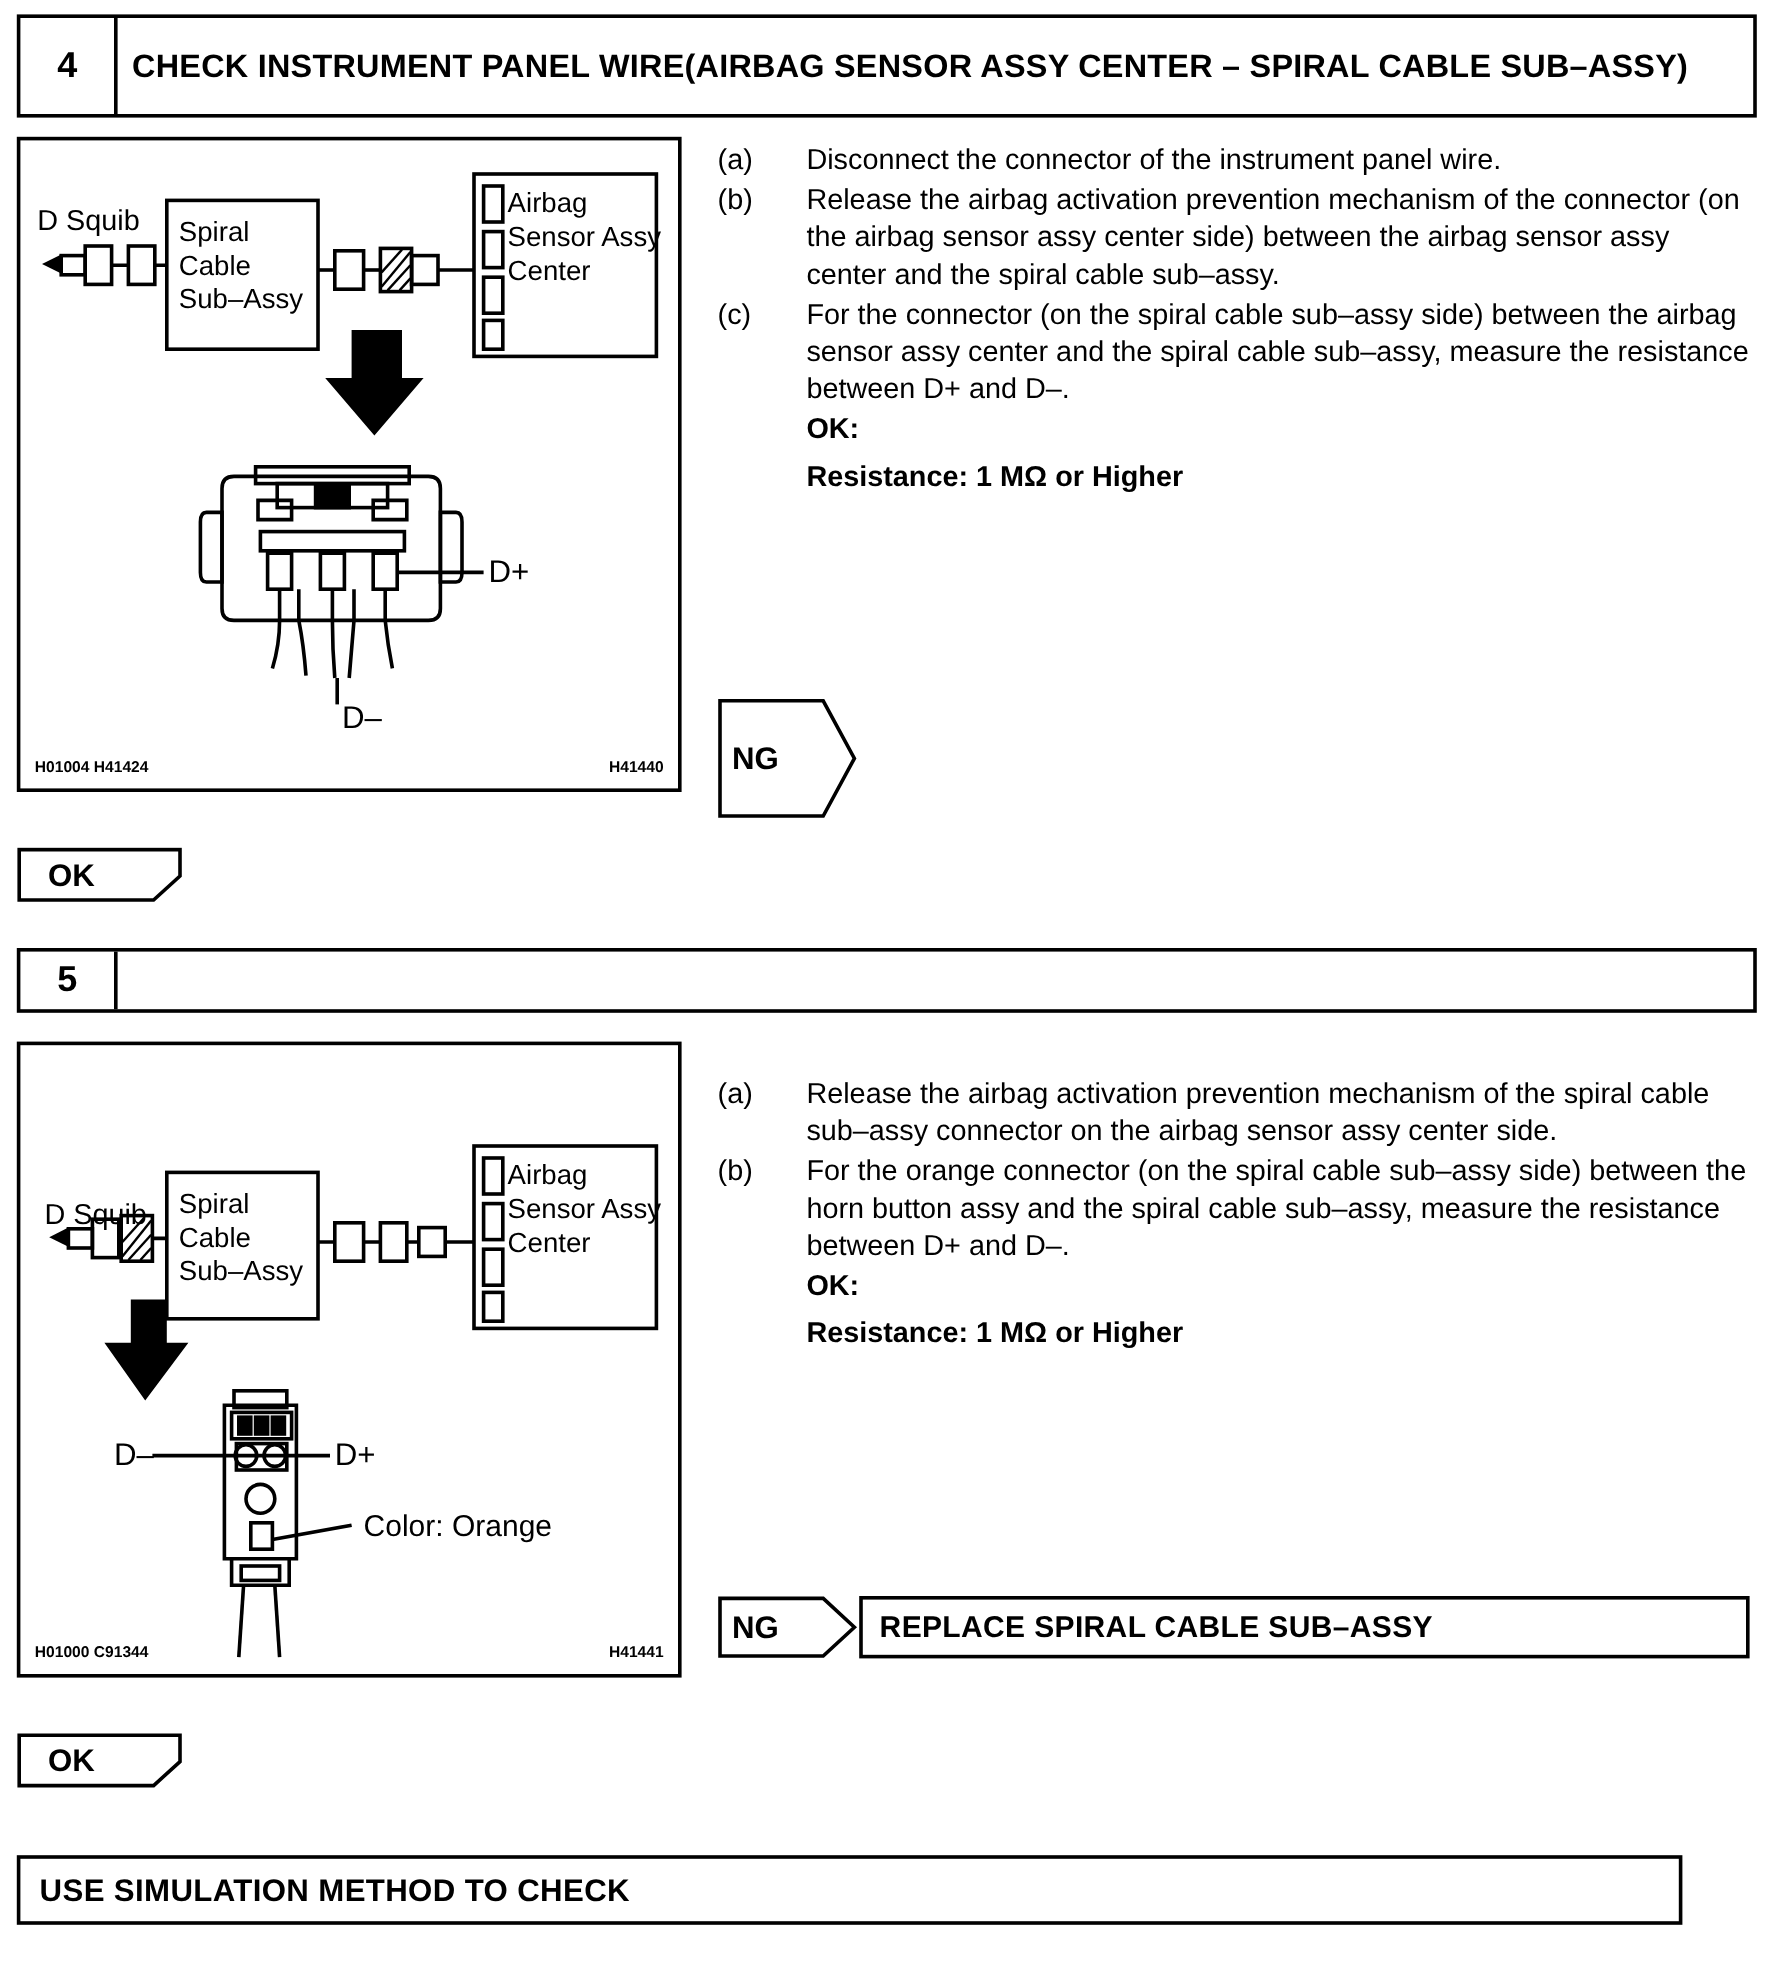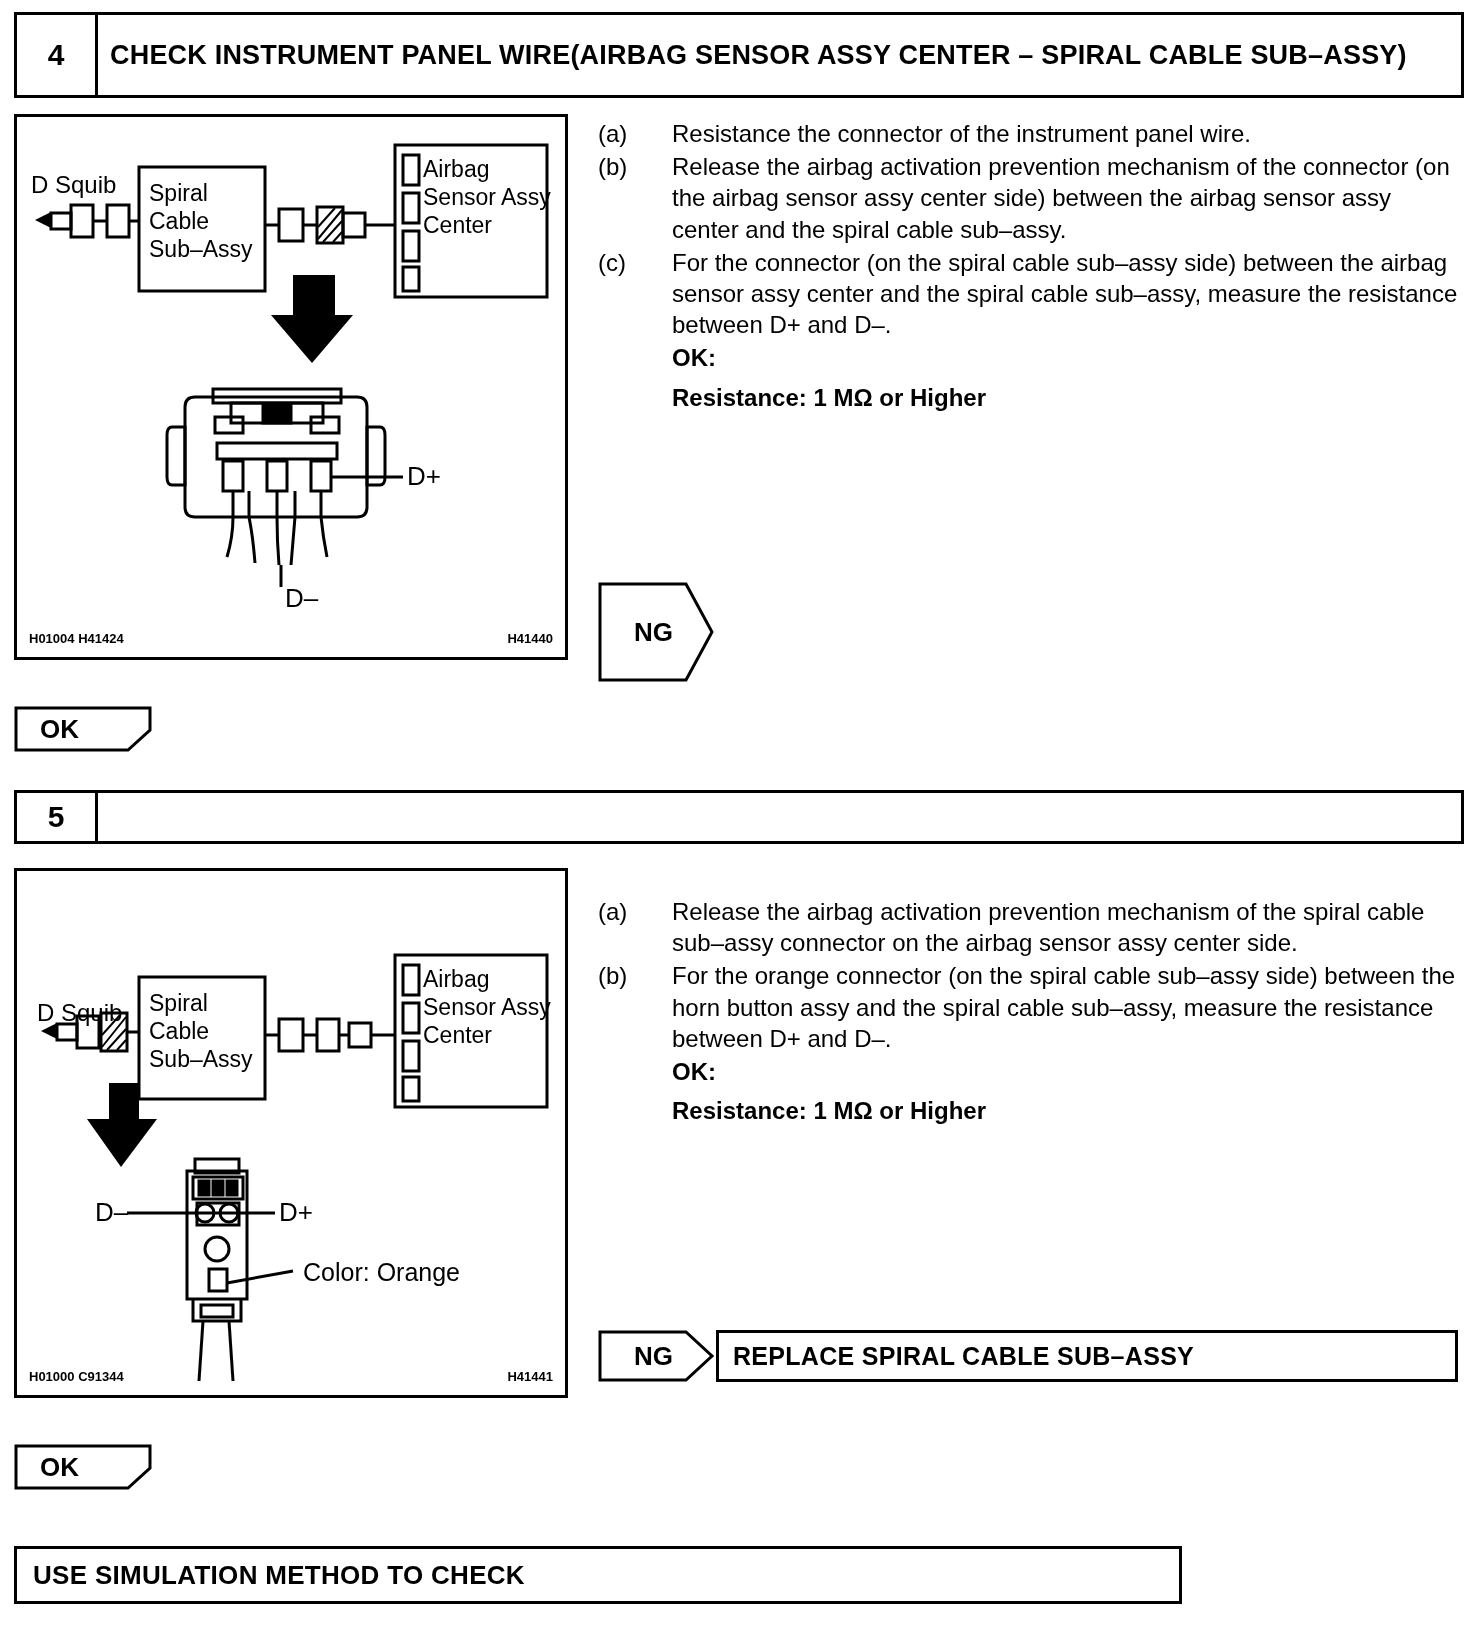--- a/index.html
+++ b/index.html
@@ -17,21 +17,21 @@
 
   
   .instr{position:absolute;font-size:24px;line-height:1.30;}
   .instr-row{display:flex;margin-bottom:2px;}
   .instr-label{width:74px;flex:0 0 74px;}
   .instr-text{flex:1;}
   .bold{font-weight:bold;}
 
   
   .ng-wrap{position:absolute;display:flex;align-items:stretch;}
-  .ng-tag{position:relative;width:118px;height:100%;display:flex;align-items:center;padding-left:36px;box-sizing:border-box;font-size:26px;font-weight:bold;}
+  .ng-tag{position:relative;width:118px;height:100%;display:flex;align-items:center;padding-left:12px;box-sizing:border-box;font-size:26px;font-weight:bold;}
   .ng-tag svg{position:absolute;left:0;top:0;}
   .ng-tag span{position:relative;z-index:2;}
   .result-box{border:3px solid #000;flex:1;display:flex;align-items:center;padding:6px 14px;font-size:25px;font-weight:bold;line-height:1.16;letter-spacing:.3px;box-sizing:border-box;}
 
   
   .ok-tag{position:absolute;width:140px;height:46px;}
   .ok-tag svg{position:absolute;left:0;top:0;}
   .ok-tag span{position:absolute;left:26px;top:8px;font-size:26px;font-weight:bold;z-index:2;text-align:right;}
 
   
@@ -117,21 +117,21 @@
     </div>
     <div class="lbl" style="left:390px;top:344px;font-size:26px;">D+</div>
     <div class="lbl" style="left:268px;top:466px;font-size:26px;">D–</div>
     <div class="fig-code" style="left:12px;bottom:10px;white-space:pre-line;">H01004 H41424</div>
     <div class="fig-code" style="right:12px;bottom:10px;">H41440</div>
   </div>
 
   <div class="instr" style="left:598px;top:118px;width:860px;">
     <div class="instr-row">
       <div class="instr-label">(a)</div>
-      <div class="instr-text">Resistance the connector of the instrument panel wire.</div>
+      <div class="instr-text">Disconnect the connector of the instrument panel wire.</div>
     </div>
     <div class="instr-row">
       <div class="instr-label">(b)</div>
       <div class="instr-text">Release the airbag activation prevention mechanism of the connector (on the airbag sensor assy center side) between the airbag sensor assy center and the spiral cable sub–assy.</div>
     </div>
     <div class="instr-row">
       <div class="instr-label">(c)</div>
       <div class="instr-text">For the connector (on the spiral cable sub–assy side) between the airbag sensor assy center and the spiral cable sub–assy, measure the resistance between D+ and D–.</div>
     </div>
     <div class="instr-row" style="margin-top:0;">
@@ -259,17 +259,17 @@
     </div>
   </div>
 
   <div class="ok-tag" style="left:14px;top:1444px;">
     <svg width="140" height="46" viewBox="0 0 140 46">
       <path d="M2 2 L136 2 L136 24 L114 44 L2 44 Z" fill="none" stroke="#000" stroke-width="3"></path>
     </svg>
     <span>OK</span>
   </div>
 
-  <div class="final-box" style="left:14px;top:1546px;width:1168px;height:58px;">
+  <div class="final-box" style="left:14px;top:1546px;width:1388px;height:58px;">
     <span>USE SIMULATION METHOD TO CHECK</span>
   </div>
 
 </div>
 
 </body></html>

